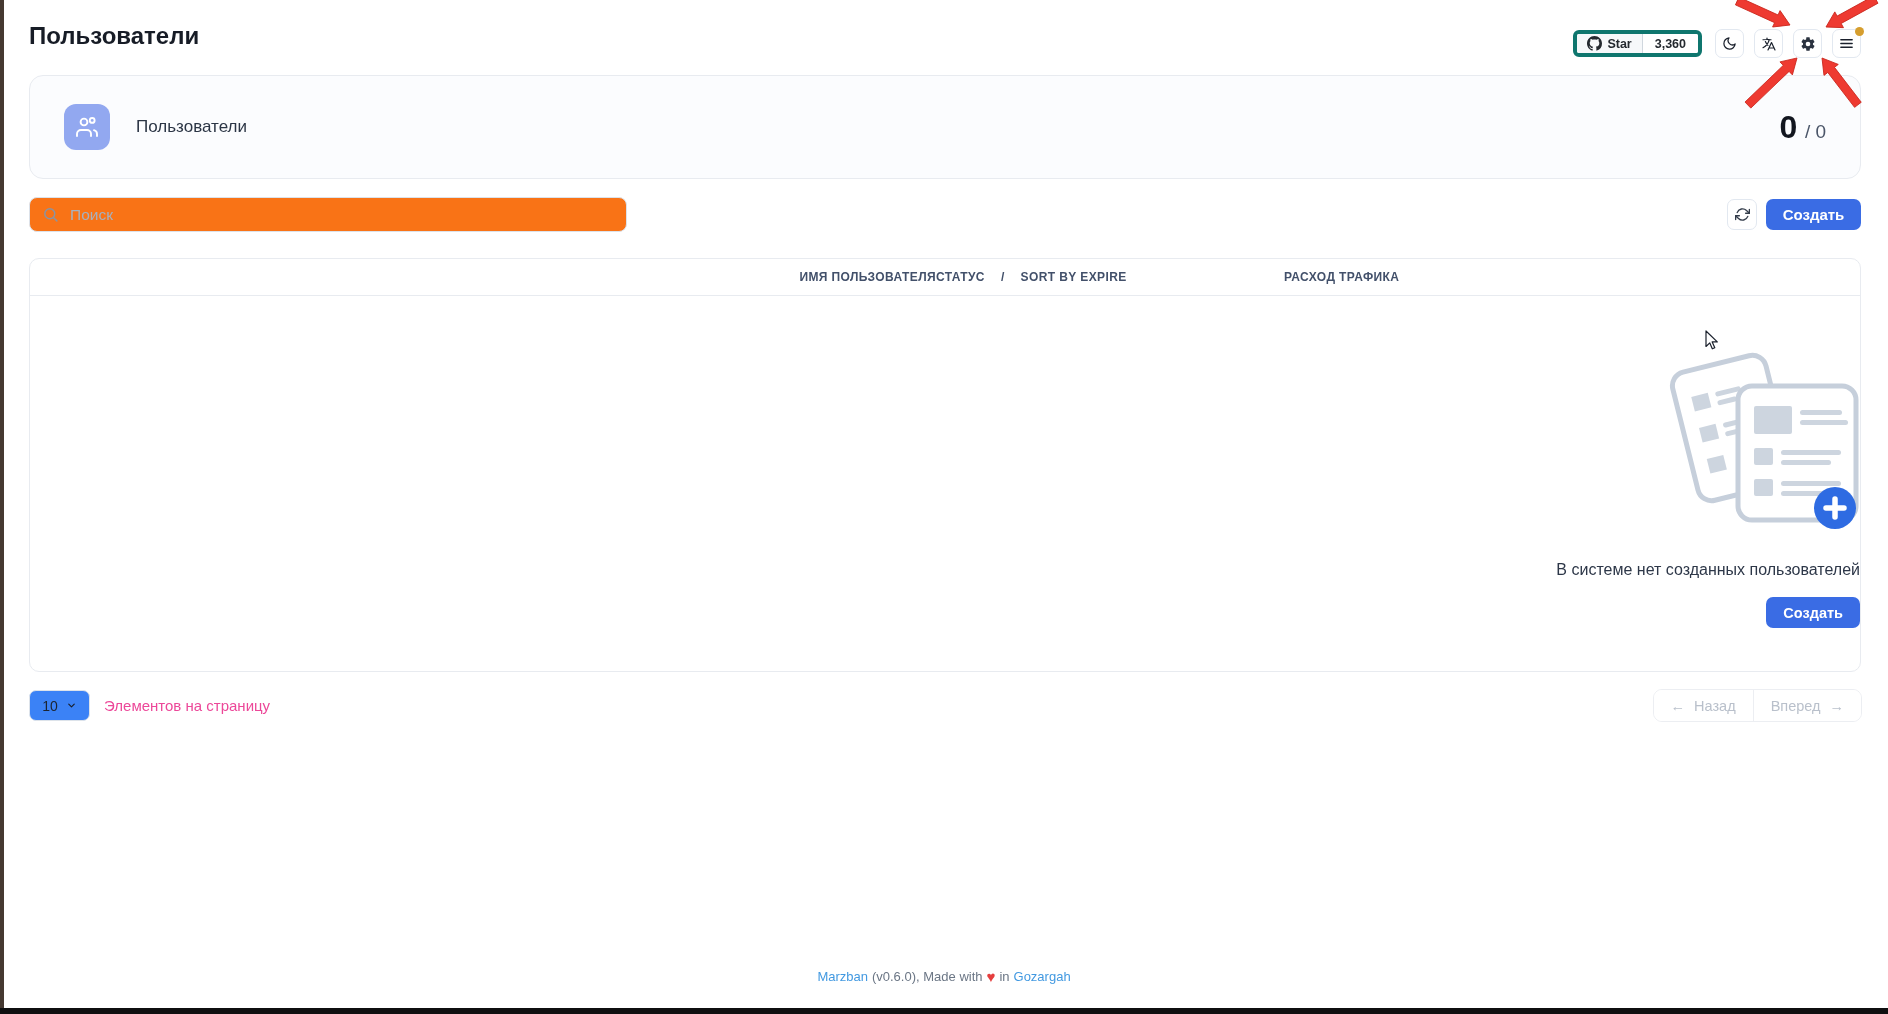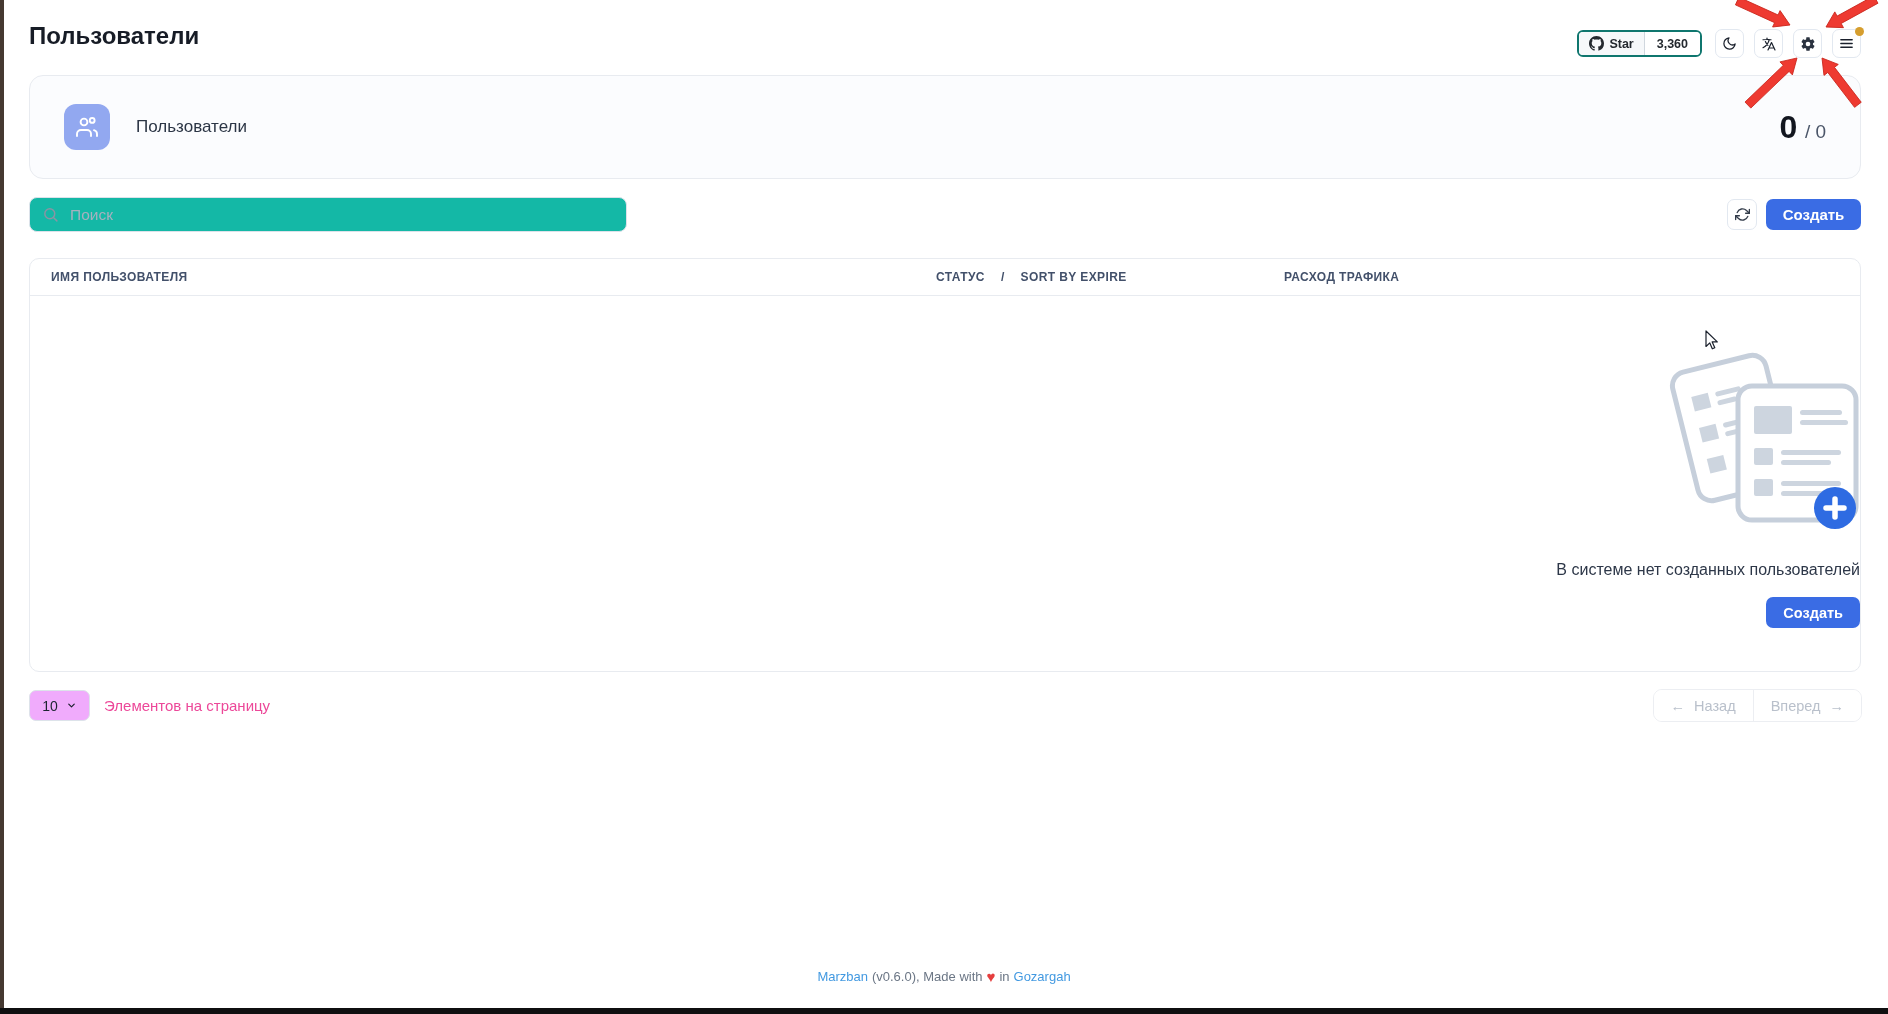--- a/index.html
+++ b/index.html
@@ -7,21 +7,21 @@
   body {
     position:relative; background:#ffffff; overflow:hidden;
     font-family:"Liberation Sans", sans-serif; color:#1a202c;
   }
   .edge-left{position:absolute;left:0;top:0;bottom:0;width:4px;background:#453931;z-index:70;}
   .edge-bottom{position:absolute;left:0;right:0;bottom:0;height:6px;background:#0f0f10;z-index:70;}
 
   
   .page-title{position:absolute;left:29px;top:22px;font-size:24px;font-weight:700;color:#171c26;}
   .topbar{position:absolute;top:29px;right:27px;display:flex;align-items:center;gap:10px;height:29px;}
-  .gh{display:flex;align-items:stretch;height:27px;border:2px solid #0f766e;border-radius:6px;overflow:hidden;
+  .gh{display:flex;align-items:stretch;height:27px;border:4px solid #0f766e;border-radius:6px;overflow:hidden;
       font-size:12.5px;font-weight:600;color:#24292f;background:#fff;margin-right:3px;cursor:pointer;}
   .gh-left{display:flex;align-items:center;gap:5px;padding:0 10px;background:#f6f8fa;border-right:1px solid #d0d7de;}
   .gh-right{display:flex;align-items:center;padding:0 12px;background:#fff;}
   .icon-btn{width:29px;height:29px;border:1px solid #e2e8f0;border-radius:7px;background:#fff;
       display:flex;align-items:center;justify-content:center;position:relative;cursor:pointer;}
   .badge-dot{position:absolute;top:-3px;right:-4px;width:9px;height:9px;border-radius:50%;background:#D69E2E;}
   .annot{position:absolute;left:1700px;top:0;width:188px;height:112px;z-index:55;pointer-events:none;}
 
   
   .cards{position:absolute;left:29px;right:27px;top:75px;display:flex;gap:26px;}
@@ -29,45 +29,45 @@
       display:flex;align-items:center;padding:0 34px;}
   .tile{width:46px;height:46px;border-radius:12px;background:#92a8f0;display:flex;align-items:center;justify-content:center;flex:none;}
   .card-label{margin-left:26px;font-size:17px;color:#2b3545;}
   .card-value{margin-left:auto;display:flex;align-items:baseline;gap:8px;white-space:nowrap;}
   .val-big{font-size:32px;font-weight:700;color:#12161f;letter-spacing:-0.5px;}
   .val-small{font-size:19px;color:#4a5568;}
 
   
   .search-wrap{position:absolute;left:29px;top:197px;width:598px;height:35px;}
   .search-wrap input{width:100%;height:100%;border:1px solid #dce2ea;border-radius:8px;padding:0 12px 0 40px;
-      font-size:15.5px;color:#2d3748;outline:none;font-family:"Liberation Sans",sans-serif;background:#14b8a6;}
+      font-size:15.5px;color:#2d3748;outline:none;font-family:"Liberation Sans",sans-serif;background:#f97316;}
   .search-wrap input::placeholder{color:#a7b1bf;}
   .search-ic{position:absolute;left:13px;top:9px;}
   .refresh-btn{position:absolute;right:131px;top:199px;width:30px;height:31px;border:1px solid #e2e8f0;
       border-radius:7px;background:#fff;display:flex;align-items:center;justify-content:center;cursor:pointer;}
   .create-btn{position:absolute;right:27px;top:199px;width:95px;height:31px;border:none;border-radius:7px;
       background:#3A6CE4;color:#fff;font-size:15px;font-weight:700;font-family:"Liberation Sans",sans-serif;
       display:flex;align-items:center;justify-content:center;cursor:pointer;}
 
   
   .table{position:absolute;left:29px;right:27px;top:258px;height:414px;border:1px solid #e8ebf0;border-radius:10px;background:#fff;}
   .thead{display:flex;height:37px;border-bottom:1px solid #e8ebf0;align-items:center;
       font-size:12px;font-weight:700;color:#42506a;letter-spacing:0.4px;}
-  .th-user{width:906px;padding-left:21px;cursor:pointer;}
+  .th-user{width:906px;padding-left:21px;cursor:pointer;text-align:right;}
   .th-status{width:348px;display:flex;gap:16px;cursor:pointer;}
   .th-traffic{flex:1;cursor:pointer;}
   .empty{position:absolute;top:37px;left:0;right:0;display:flex;flex-direction:column;align-items:flex-end;}
   .empty-illustration{margin-top:52px;}
   .empty-msg{margin-top:28px;font-size:16px;color:#2d3748;}
   .empty-create{margin-top:18px;height:31px;padding:0 17px;border:none;border-radius:7px;background:#3A6CE4;
       color:#fff;font-size:14.5px;font-weight:700;font-family:"Liberation Sans",sans-serif;cursor:pointer;}
 
   
   .pagesize{position:absolute;left:29px;top:690px;width:61px;height:31px;border:1px solid #dde3ea;border-radius:7px;
-      background:#f0abfc;display:flex;align-items:center;justify-content:center;gap:8px;font-size:14px;color:#1c2430;cursor:pointer;}
+      background:#3b82f6;display:flex;align-items:center;justify-content:center;gap:8px;font-size:14px;color:#1c2430;cursor:pointer;}
   .pagesize-label{position:absolute;left:104px;top:690px;height:31px;display:flex;align-items:center;font-size:15px;color:#ec4899;}
   .pager{position:absolute;right:26px;top:689px;display:flex;height:33px;border:1px solid #eceef2;border-radius:9px;overflow:hidden;background:#fff;}
   .pager-btn{display:flex;align-items:center;gap:9px;padding:0 17px;font-size:14.5px;color:#b9c0cb;background:#fff;border:none;
       font-family:"Liberation Sans",sans-serif;cursor:default;}
   .pager-btn + .pager-btn{border-left:1px solid #eceef2;}
 
   
   .footer{position:absolute;left:0;right:0;top:969px;display:flex;justify-content:center;align-items:center;gap:4px;
       font-size:13px;color:#6b7685;}
   .footer a{color:#4299e1;text-decoration:none;cursor:pointer;}

